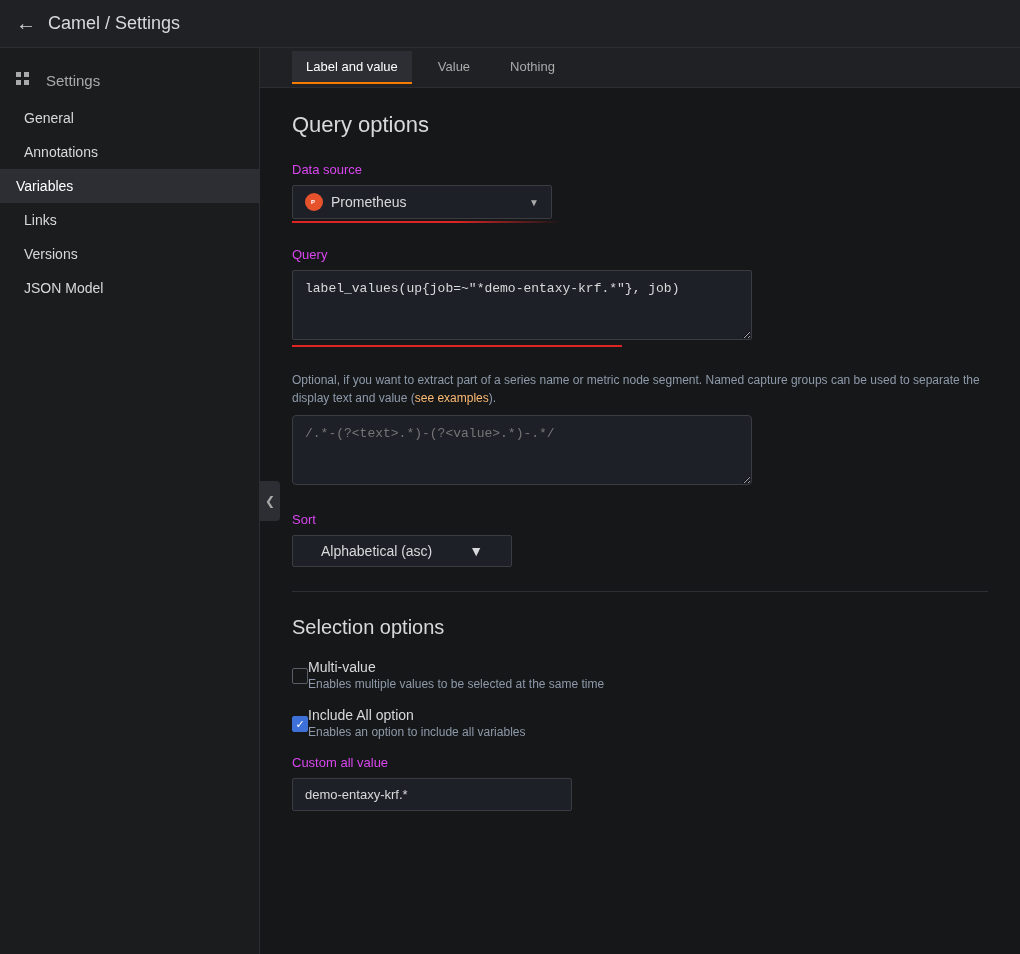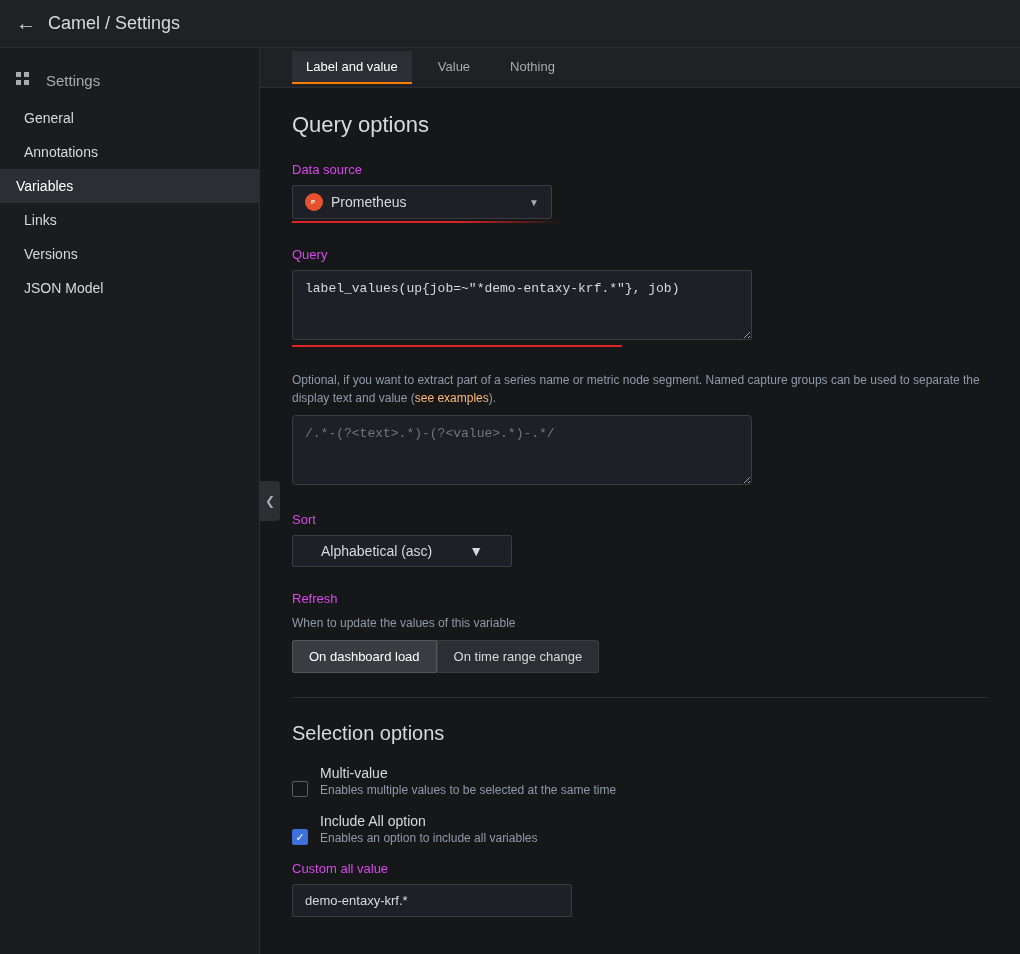--- a/index.html
+++ b/index.html
@@ -303,22 +303,21 @@
     
     .selection-title {
       font-size: 20px;
       font-weight: 400;
       color: #d8d9da;
       margin-bottom: 20px;
     }
 
     .checkbox-row {
       display: flex;
-      align-items: flex-end;
-      gap: 12px;
+      align-items: center;
       margin-bottom: 16px;
     }
     .checkbox-custom {
       width: 16px;
       height: 16px;
       border: 1.5px solid #5a5d65;
       background: transparent;
       border-radius: 2px;
       display: flex;
       align-items: center;
@@ -472,28 +471,20 @@
         </div>
 
         <div class="field-group">
           <label class="field-label">Sort</label>
           <div class="sort-select">
             <span>Alphabetical (asc)</span>
             <span class="chevron-down">▼</span>
           </div>
         </div>
 
-        <div class="field-group">
-          <label class="field-label">Refresh</label>
-          <p class="field-description">When to update the values of this variable</p>
-          <div class="button-group">
-            <button class="btn active">On dashboard load</button>
-            <button class="btn">On time range change</button>
-          </div>
-        </div>
 
         <hr class="section-divider">
 
         <h2 class="selection-title">Selection options</h2>
 
         <div class="checkbox-row">
           <div class="checkbox-custom"></div>
           <div class="checkbox-text-group">
             <span class="checkbox-label">Multi-value</span>
             <span class="checkbox-desc">Enables multiple values to be selected at the same time</span>

